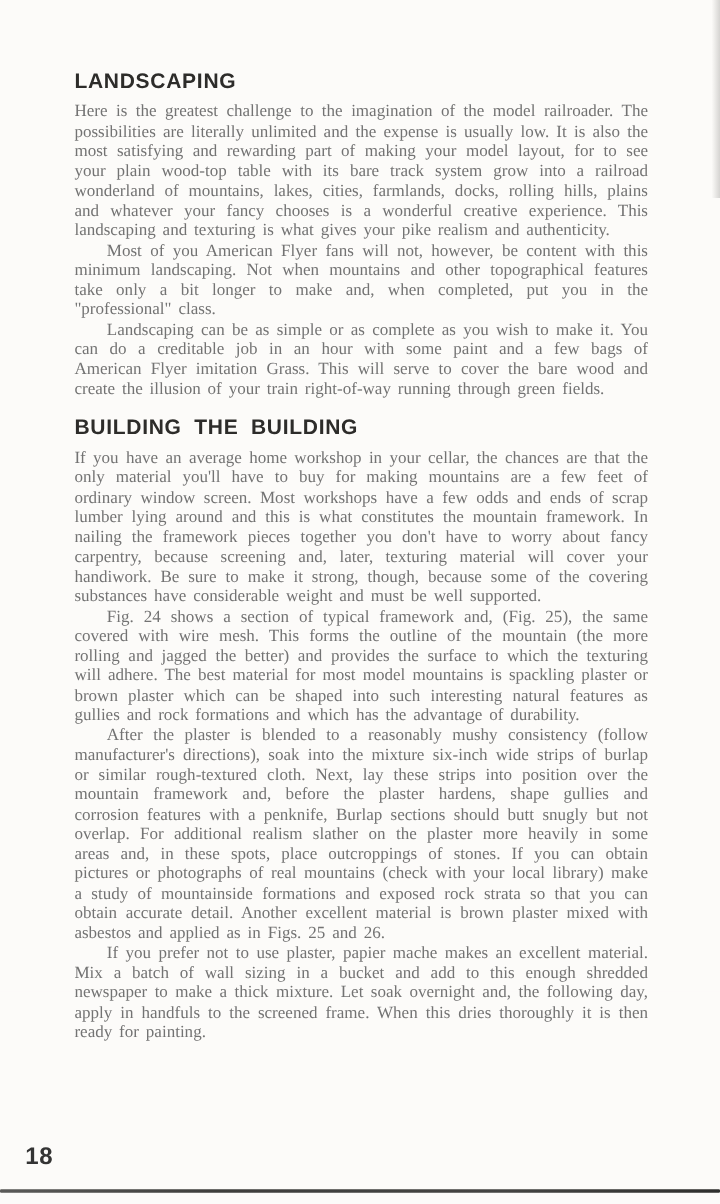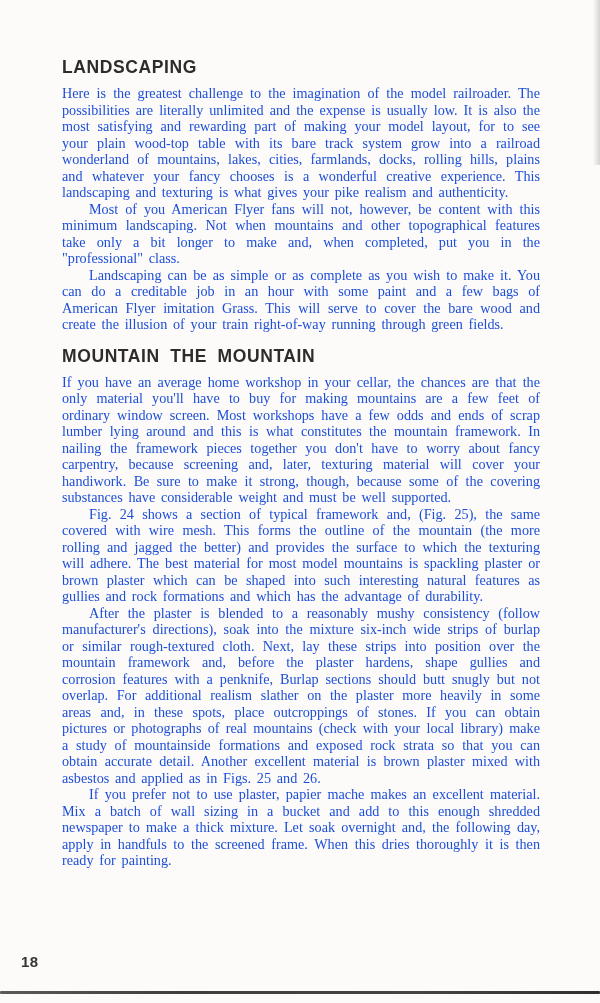--- a/index.html
+++ b/index.html
@@ -35,32 +35,32 @@
   }
   .section-2 .heading {
     margin-top: 13px;
   }
   p.body-paragraph {
     margin: 0;
     font-size: 14.2px;
     line-height: 16.5px;
     text-align: justify;
     word-spacing: 2.2px;
-    color: #1d4ed8;
+    color: #737373;
   }
   p.indent {
     text-indent: 27px;
   }
   .page-number {
     position: absolute;
     left: 21px;
     top: 953px;
     font-family: "Liberation Sans", sans-serif;
     font-weight: bold;
-    font-size: 15px;
+    font-size: 20px;
     letter-spacing: 0.5px;
     color: #343434;
   }
   .bottom-rule {
     position: absolute;
     left: 0;
     top: 991px;
     width: 600px;
     height: 3px;
     background: linear-gradient(to right, #5a5a58, #3e3e3c 30%, #444442 70%, #2f2f2d);
@@ -82,21 +82,21 @@
   <div class="content">
 
     <section class="section-1">
       <h2 class="heading">LANDSCAPING</h2>
       <p class="body-paragraph">Here is the greatest challenge to the imagination of the model railroader. The possibilities are literally unlimited and the expense is usually low. It is also the most satisfying and rewarding part of making your model layout, for to see your plain wood-top table with its bare track system grow into a railroad wonderland of mountains, lakes, cities, farmlands, docks, rolling hills, plains and whatever your fancy chooses is a wonderful creative experience. This landscaping and texturing is what gives your pike realism and authenticity.</p>
       <p class="body-paragraph indent">Most of you American Flyer fans will not, however, be content with this minimum landscaping. Not when mountains and other topographical features take only a bit longer to make and, when completed, put you in the "professional" class.</p>
       <p class="body-paragraph indent">Landscaping can be as simple or as complete as you wish to make it. You can do a creditable job in an hour with some paint and a few bags of American Flyer imitation Grass. This will serve to cover the bare wood and create the illusion of your train right-of-way running through green fields.</p>
     </section>
 
     <section class="section-2">
-      <h2 class="heading">MOUNTAIN THE MOUNTAIN</h2>
+      <h2 class="heading">BUILDING THE BUILDING</h2>
       <p class="body-paragraph">If you have an average home workshop in your cellar, the chances are that the only material you'll have to buy for making mountains are a few feet of ordinary window screen. Most workshops have a few odds and ends of scrap lumber lying around and this is what constitutes the mountain framework. In nailing the framework pieces together you don't have to worry about fancy carpentry, because screening and, later, texturing material will cover your handiwork. Be sure to make it strong, though, because some of the covering substances have considerable weight and must be well supported.</p>
       <p class="body-paragraph indent">Fig. 24 shows a section of typical framework and, (Fig. 25), the same covered with wire mesh. This forms the outline of the mountain (the more rolling and jagged the better) and provides the surface to which the texturing will adhere. The best material for most model mountains is spackling plaster or brown plaster which can be shaped into such interesting natural features as gullies and rock formations and which has the advantage of durability.</p>
       <p class="body-paragraph indent">After the plaster is blended to a reasonably mushy consistency (follow manufacturer's directions), soak into the mixture six-inch wide strips of burlap or similar rough-textured cloth. Next, lay these strips into position over the mountain framework and, before the plaster hardens, shape gullies and corrosion features with a penknife, Burlap sections should butt snugly but not overlap. For additional realism slather on the plaster more heavily in some areas and, in these spots, place outcroppings of stones. If you can obtain pictures or photographs of real mountains (check with your local library) make a study of mountainside formations and exposed rock strata so that you can obtain accurate detail. Another excellent material is brown plaster mixed with asbestos and applied as in Figs. 25 and 26.</p>
       <p class="body-paragraph indent">If you prefer not to use plaster, papier mache makes an excellent material. Mix a batch of wall sizing in a bucket and add to this enough shredded newspaper to make a thick mixture. Let soak overnight and, the following day, apply in handfuls to the screened frame. When this dries thoroughly it is then ready for painting.</p>
     </section>
 
   </div>
 
   <div class="page-number">18</div>
 

